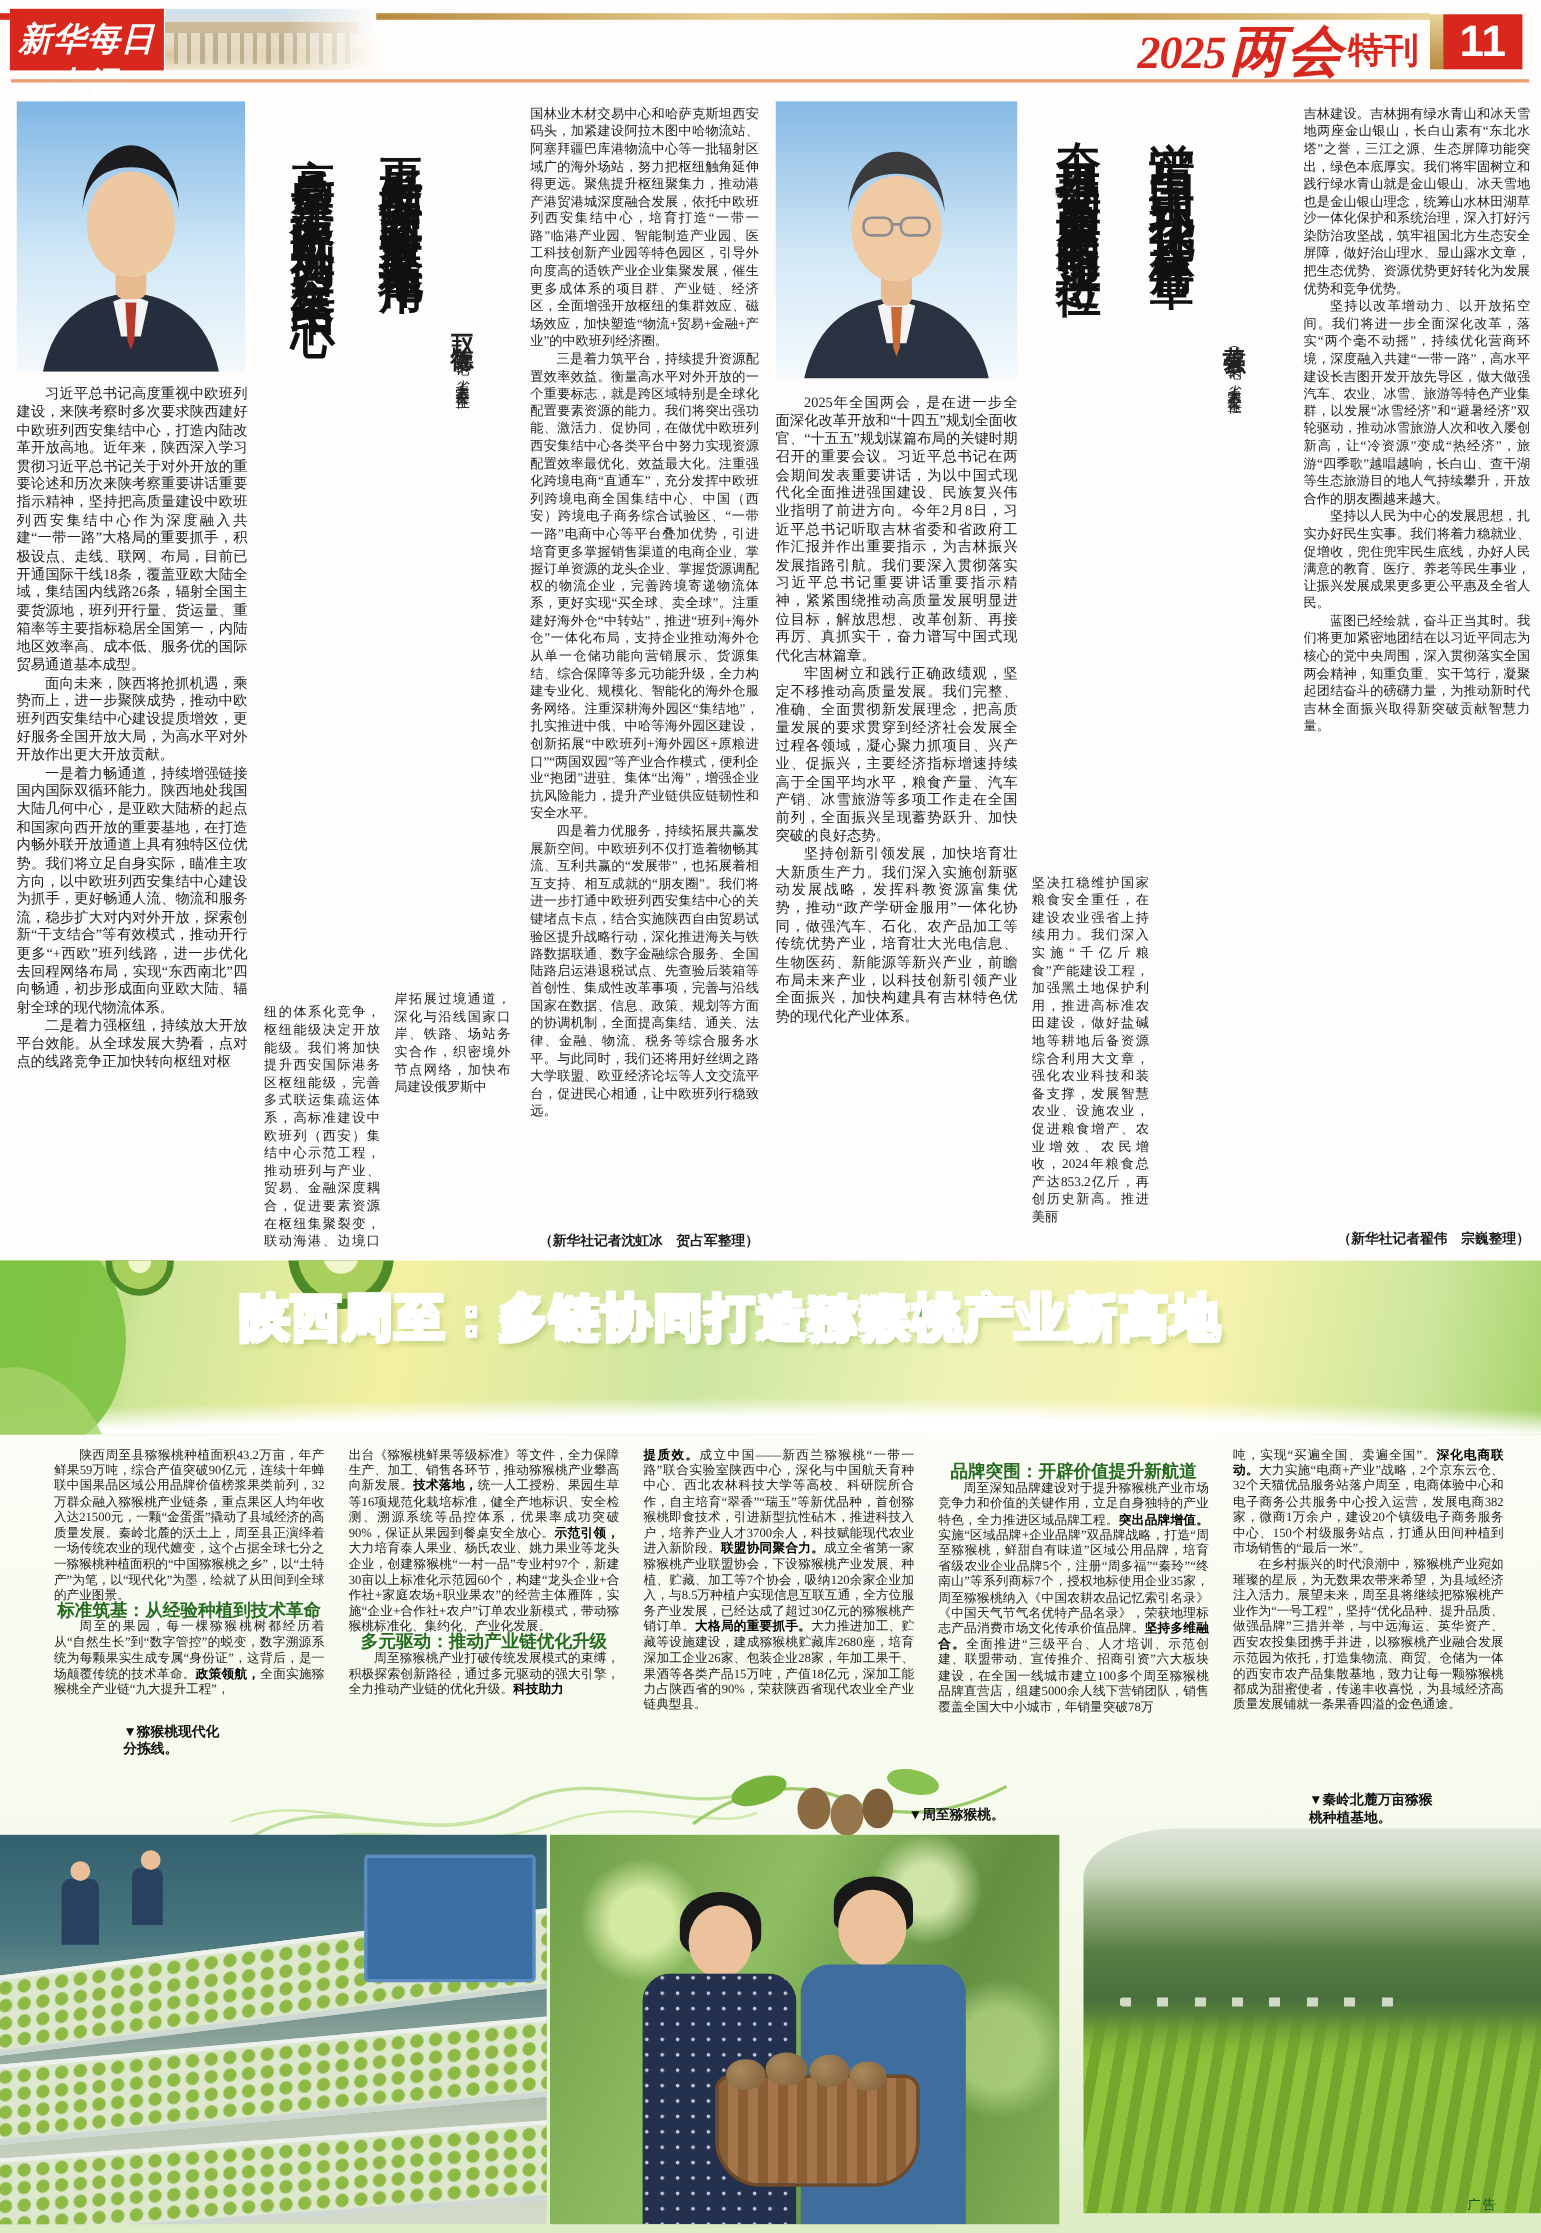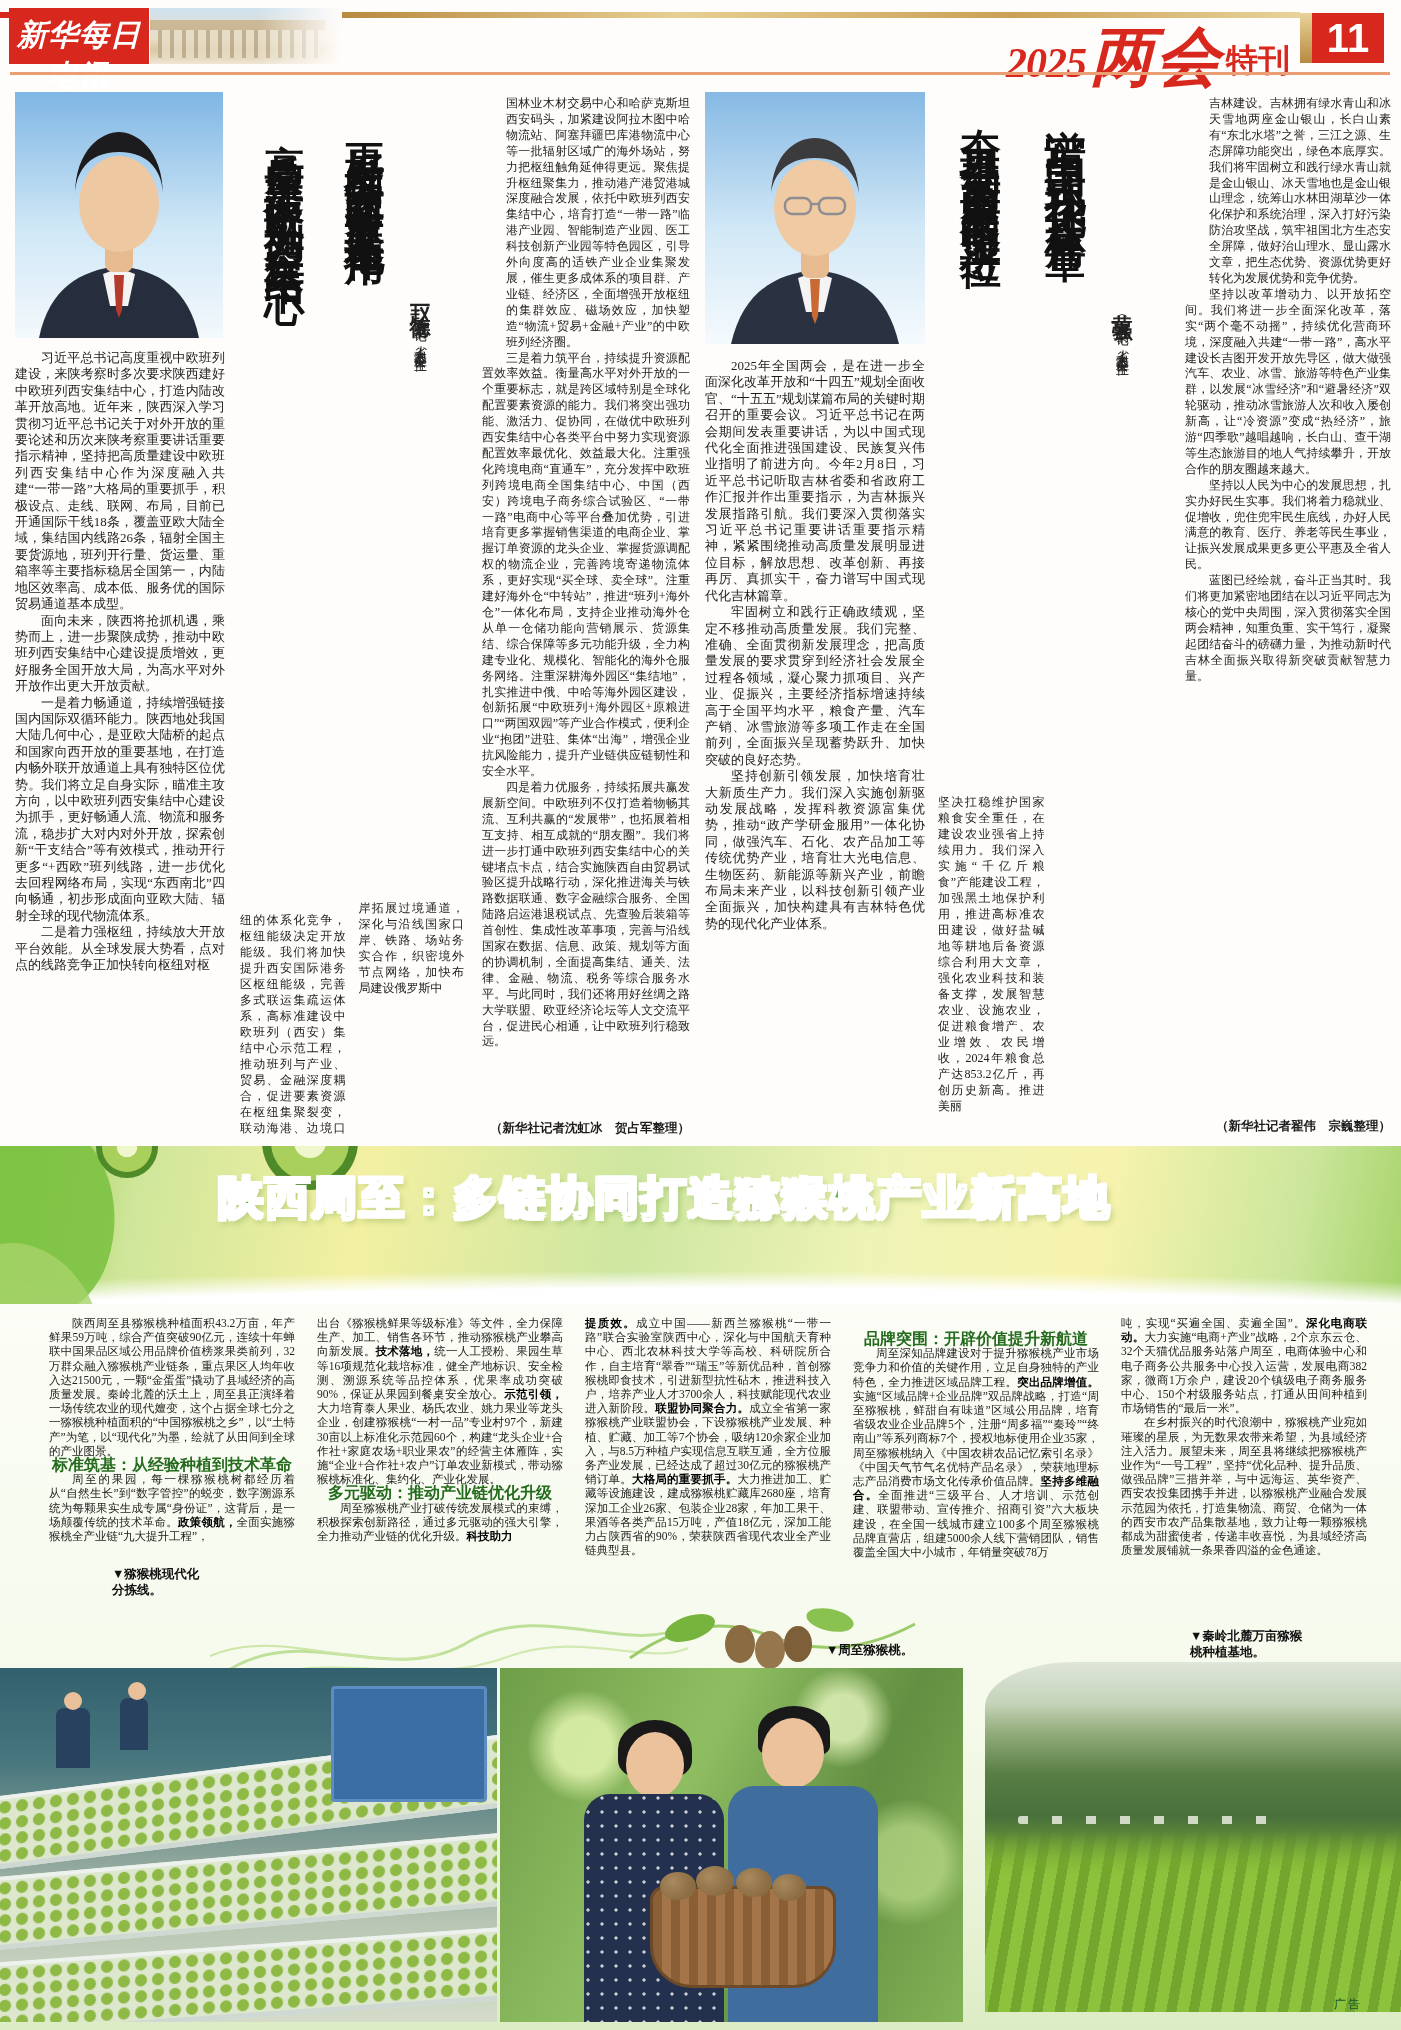--- a/index.html
+++ b/index.html
@@ -18,32 +18,32 @@
         background:repeating-linear-gradient(90deg,#b7a786 0 4px,#e6dcc4 4px 12px);opacity:.8;}
   .hall .roof{position:absolute;left:0;right:24px;top:12px;height:10px;background:#c8b28b;opacity:.85;}
   .goldbar{position:absolute;left:342px;top:12px;width:958px;height:6px;
         background:linear-gradient(90deg,#b9893f,#e7cf92 35%,#caa055 70%,#e8d39a 100%);}
   .goldtab{position:absolute;left:1300px;top:13px;width:12px;height:50px;
         background:linear-gradient(180deg,#e8d39a,#b9893f);}
   .pagebox{position:absolute;left:1312px;top:13px;width:72px;height:50px;background:#d8271c;color:#fff;
         font-family:"Liberation Sans",sans-serif;font-weight:bold;font-size:40px;text-align:center;line-height:50px;}
   .special{position:absolute;left:930px;top:14px;width:360px;height:52px;text-align:right;color:#d8271c;white-space:nowrap;}
   .special .st-year{font-size:42px;font-weight:900;font-style:italic;vertical-align:-6px;letter-spacing:-1px;}
-  .special .st-main{font-size:64px;font-weight:900;font-style:italic;font-family:"Liberation Serif",serif;letter-spacing:2px;vertical-align:-8px;}
+  .special .st-main{font-size:50px;font-weight:900;font-style:italic;font-family:"Liberation Serif",serif;letter-spacing:2px;vertical-align:-8px;}
   .special .st-suffix{font-size:32px;font-weight:900;font-family:"Liberation Sans",sans-serif;vertical-align:0px;}
   .hrule{position:absolute;left:10px;top:72px;width:1380px;height:3px;background:#eb9d74;}
   
   .vtitle{position:absolute;writing-mode:vertical-rl;font-weight:bold;color:#111;
           font-family:"Liberation Serif","DejaVu Serif",serif;}
   .byline{position:absolute;writing-mode:vertical-rl;color:#222;}
   .byline .bl-name{font-size:21px;font-weight:bold;letter-spacing:6px;}
   .byline .bl-affil{font-size:13px;letter-spacing:2px;}
   .body-col{position:absolute;text-align:justify;overflow:hidden;}
   .body-col p.para{margin:0;text-indent:2em;}
-  .body-col p.para.ni{text-indent:0;margin-left:24px;}
+  .body-col p.para.ni{text-indent:0;}
   .fs13{font-size:13px;line-height:16.4px;}
   .fs12{font-size:12px;line-height:15.9px;}
   .under{position:absolute;column-count:2;column-gap:13px;column-fill:auto;font-size:12px;line-height:16px;text-align:justify;overflow:hidden;}
   .sig{margin-top:6px;text-align:right;font-weight:bold;font-size:12.5px;}
   .portrait{position:absolute;display:block;}
   
   .kiwi-bg{position:absolute;left:0;top:1304px;width:1401px;height:726px;
      background:linear-gradient(180deg,#fbfdf6 0%,#f6faec 55%,#e7f2d4 85%,#dcecc4 100%);}
   .banner{position:absolute;left:0;top:1146px;width:1401px;height:158px;overflow:hidden;
      background:linear-gradient(100deg,#8dc63f 0%,#cfe69a 10%,#f3f0a2 26%,#cde6a0 45%,#eef3b6 62%,#f7f3ae 78%,#cbe69b 92%,#a6d36a 100%);}

